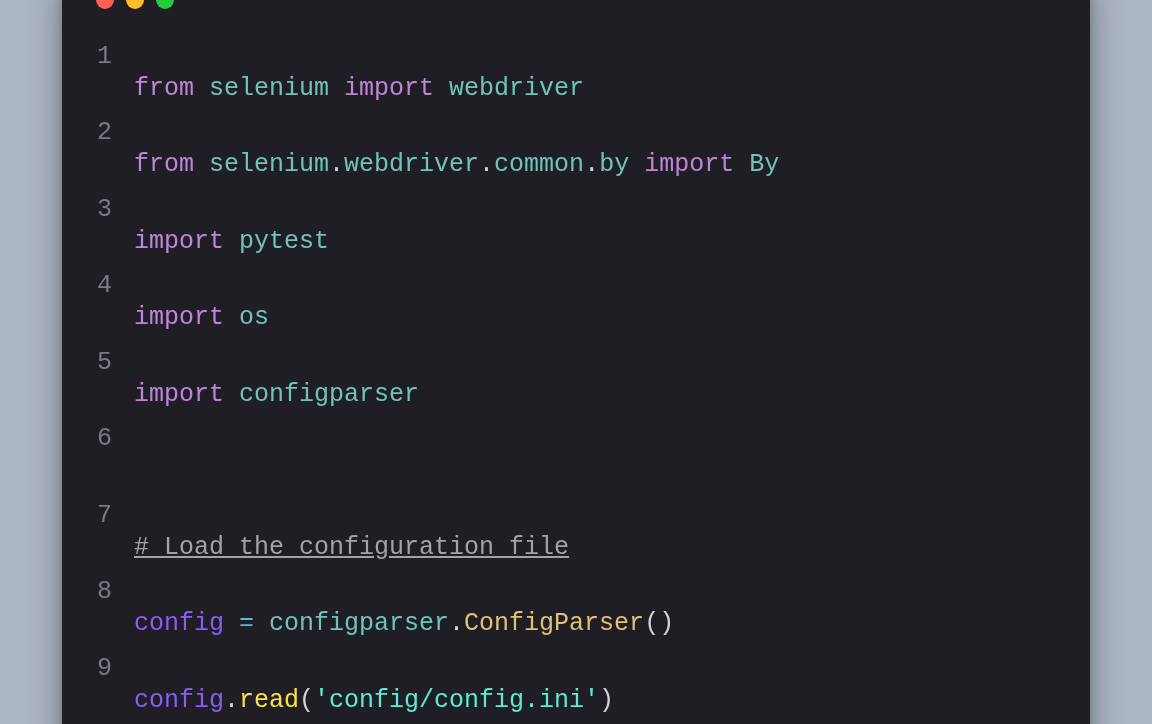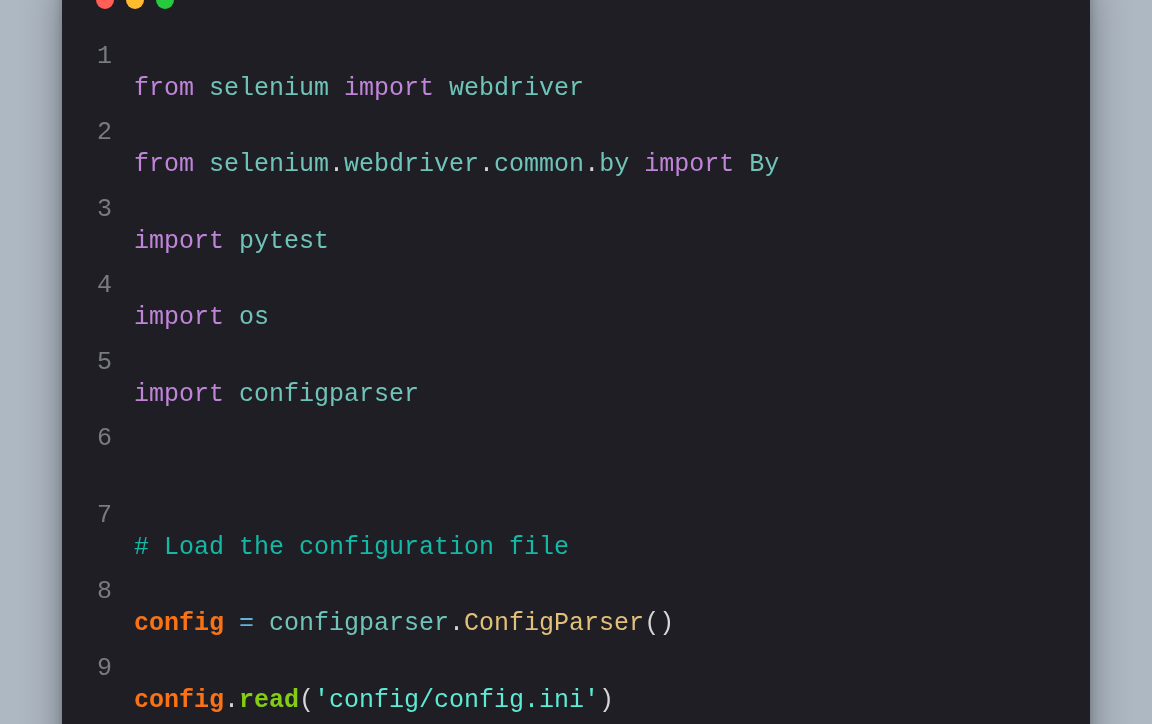--- a/index.html
+++ b/index.html
@@ -46,25 +46,25 @@
     user-select: none;
     flex-shrink: 0;
     padding-right: 22px;
   }
   .src { flex: 1; margin-top: 32px; }
   
   .kw   { color: #c084d9; }   
   .mod  { color: #6fc3b8; }   
   .pl   { color: #d6d6d6; }   
   .op   { color: #5fb3e0; }   
-  .fn   { color: #84cc16; font-weight: bold; }   
+  .fn   { color: #fde047; }   
   .str  { color: #5eead4; }   
-  .cmt  { color: #14b8a6; }   
+  .cmt  { color: #a3a3a3; text-decoration: underline; }   
   .cls  { color: #e2c07a; }   
-  .var  { color: #f97316; font-weight: bold; }
+  .var  { color: #8b5cf6; }
 </style>
 </head>
 <body>
 
 <div class="window">
   <div class="traffic-lights">
     <div class="tl tl-red"></div>
     <div class="tl tl-yellow"></div>
     <div class="tl tl-green"></div>
   </div>

